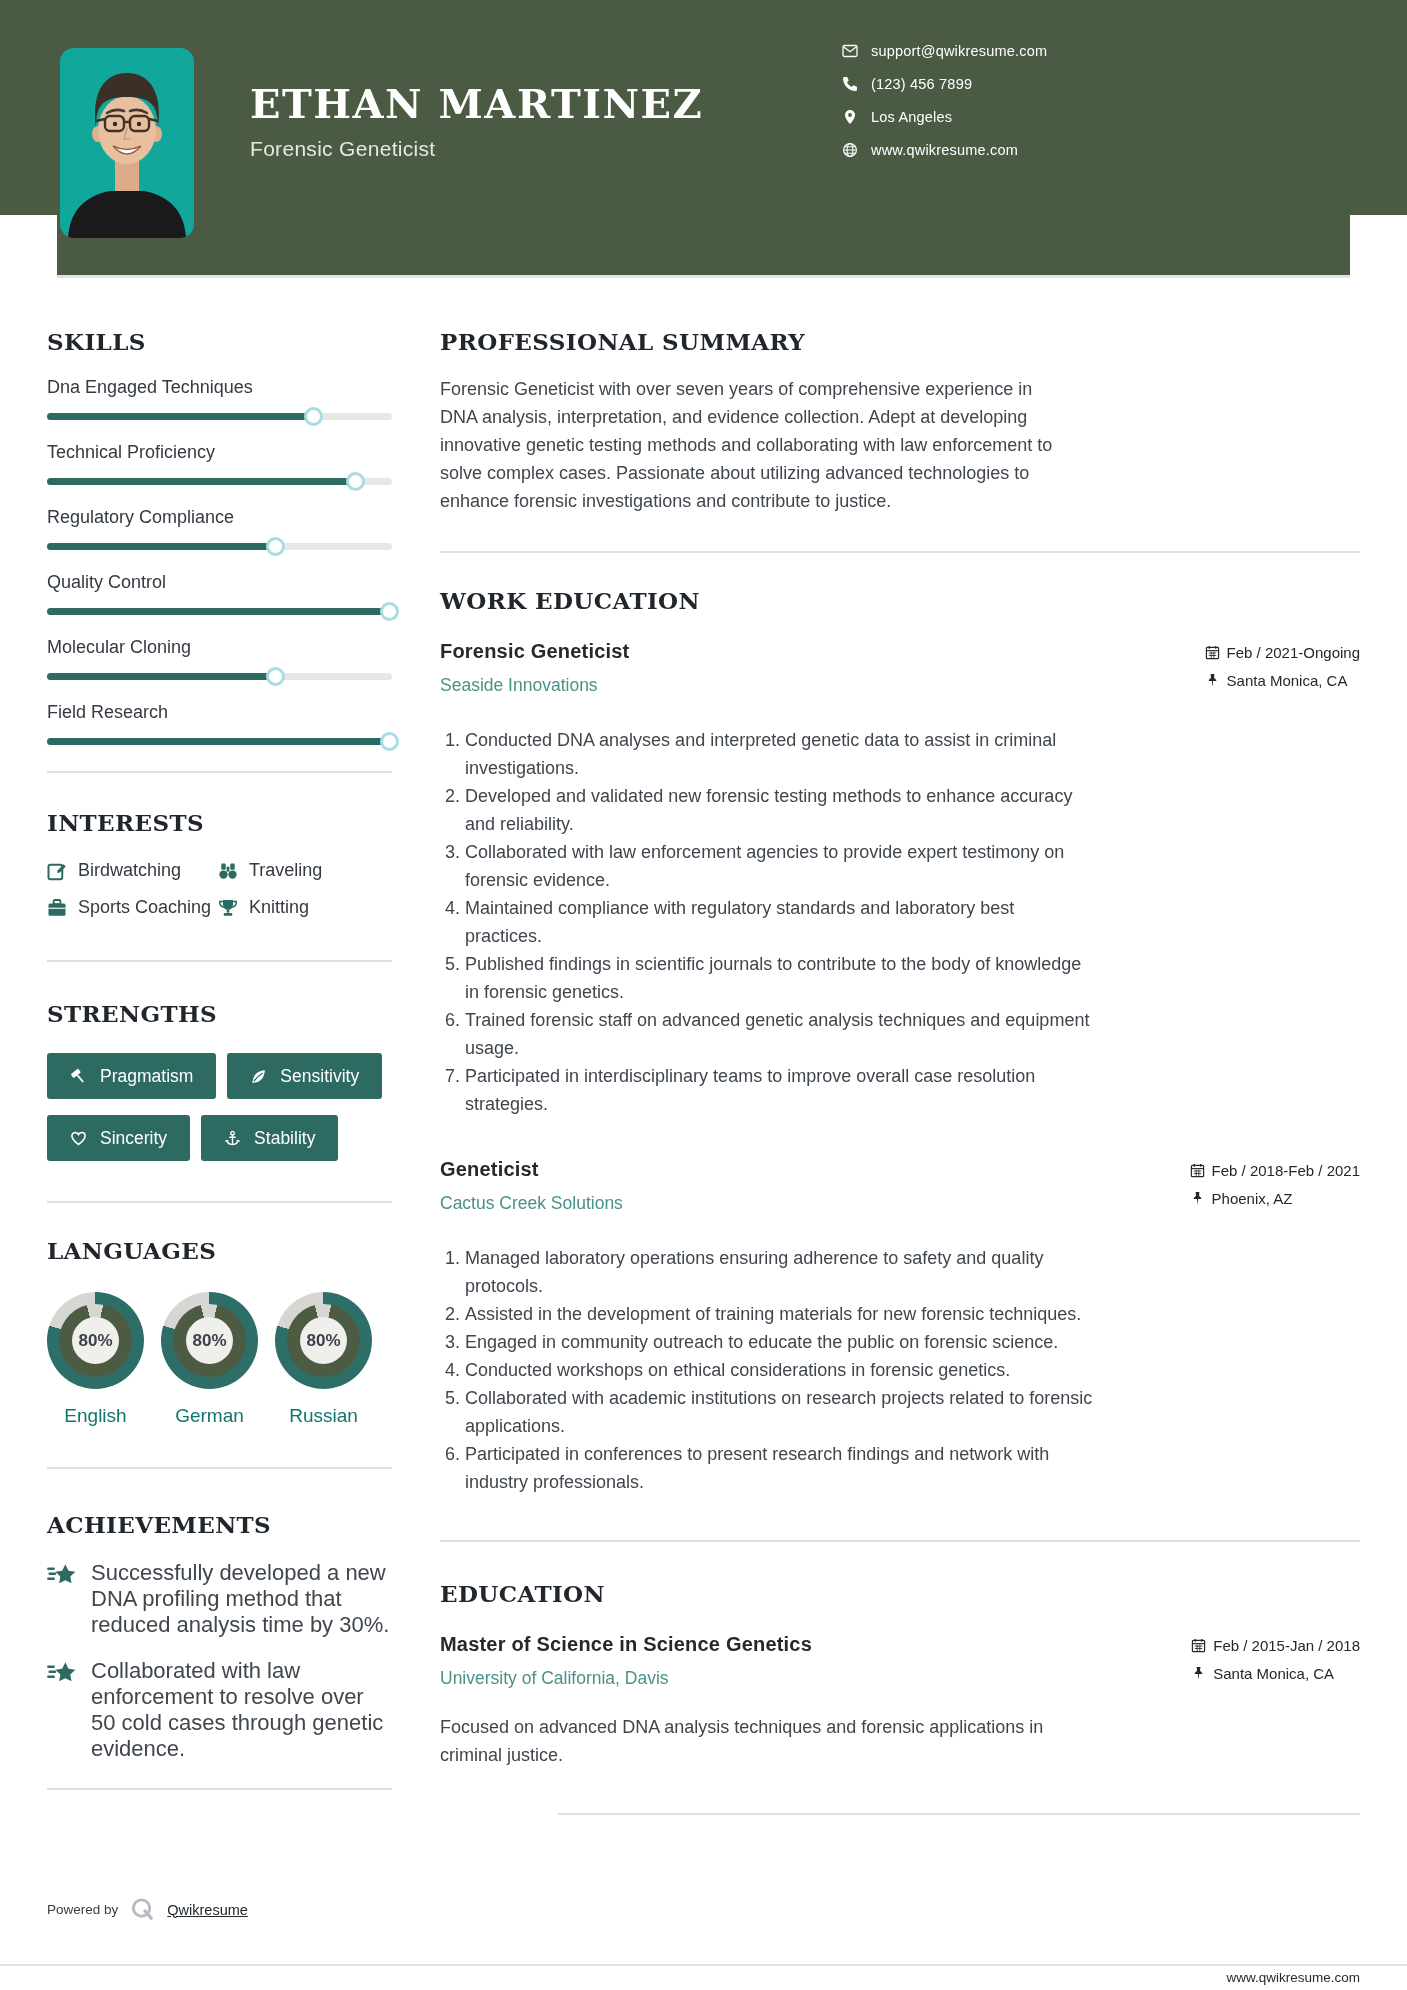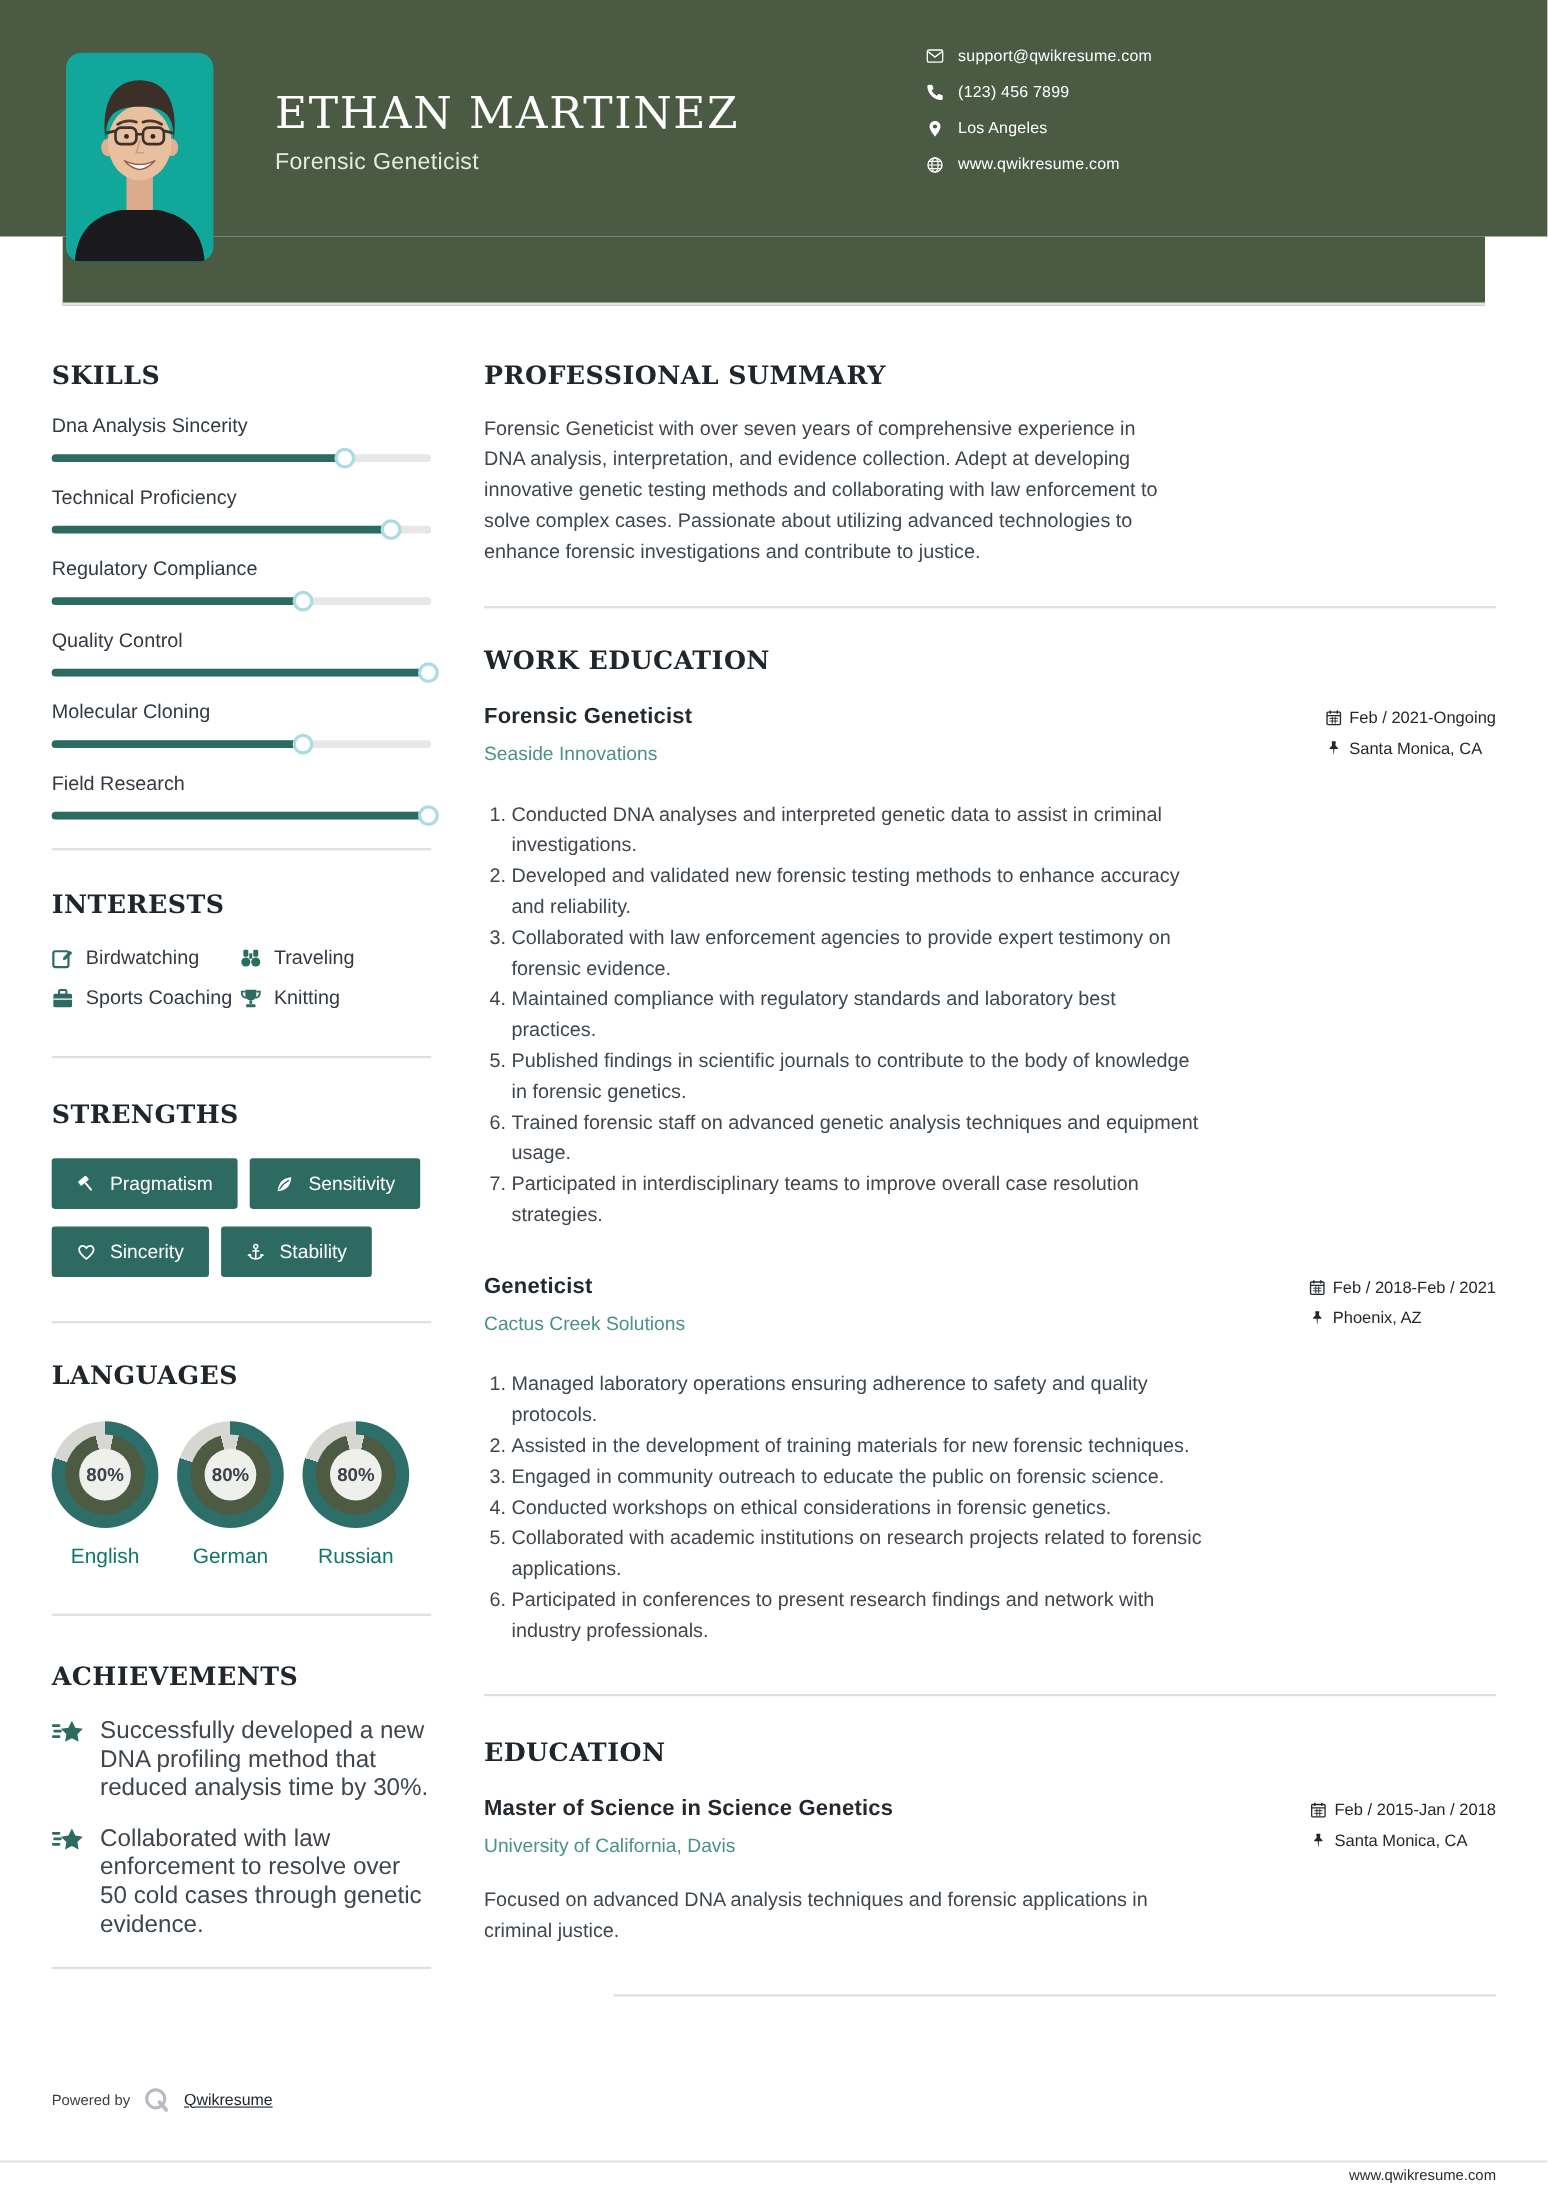--- a/index.html
+++ b/index.html
@@ -11,21 +11,21 @@
   
   .header-top { height:215px; background:#4a5a43; position:relative; }
   .header-ext { height:63px; background:#4a5a43; margin:0 57px; border-bottom:3px solid #dfe7da; }
   .photo {
     position:absolute; left:60px; top:48px; width:134px; height:190px;
     border-radius:14px; background:#12a79b; overflow:hidden; z-index:3;
   }
   .photo svg { position:absolute; bottom:0; left:0; }
   .name-block { position:absolute; left:250px; top:80px; z-index:3; }
   .person-name {
-    font-family:"DejaVu Serif", "Liberation Serif", serif; font-weight:normal;
+    font-family:"DejaVu Serif", "Liberation Serif", serif; font-weight:bold;
     font-size:40px; letter-spacing:1.5px; color:#ffffff;
   }
   .person-title { margin-top:10px; font-size:21px; color:#e3ebdf; font-weight:400; letter-spacing:0.3px; }
   .contacts { position:absolute; left:842px; top:42px; z-index:3; }
   .contact-row { display:flex; align-items:center; gap:13px; margin-bottom:15px; height:18px; }
   .contact-row .txt { color:#ffffff; font-size:14.5px; letter-spacing:0.2px; }
   .cicon { width:16px; height:16px; flex:none; display:block; }
   
   .main { display:flex; gap:48px; padding:50px 47px 0 47px; }
   .left-col { width:345px; flex:none; }
@@ -168,21 +168,21 @@
   </div>
   <div class="header-ext"></div>
 
   <div class="main">
 
     <div class="left-col">
 
       <h2 class="sec">SKILLS</h2>
       <div class="skills-list">
         <div class="skill">
-          <div class="skill-label">Dna Analysis Sincerity</div>
+          <div class="skill-label">Dna Engaged Techniques</div>
           <div class="bar">
               <div class="bar-fill" style="width: 78%;"></div>
               <div class="knob" style="left: calc(78% - 12px);"></div>
             </div>
         </div>
         <div class="skill">
           <div class="skill-label">Technical Proficiency</div>
           <div class="bar">
               <div class="bar-fill" style="width: 90%;"></div>
               <div class="knob" style="left: calc(90% - 12px);"></div>

